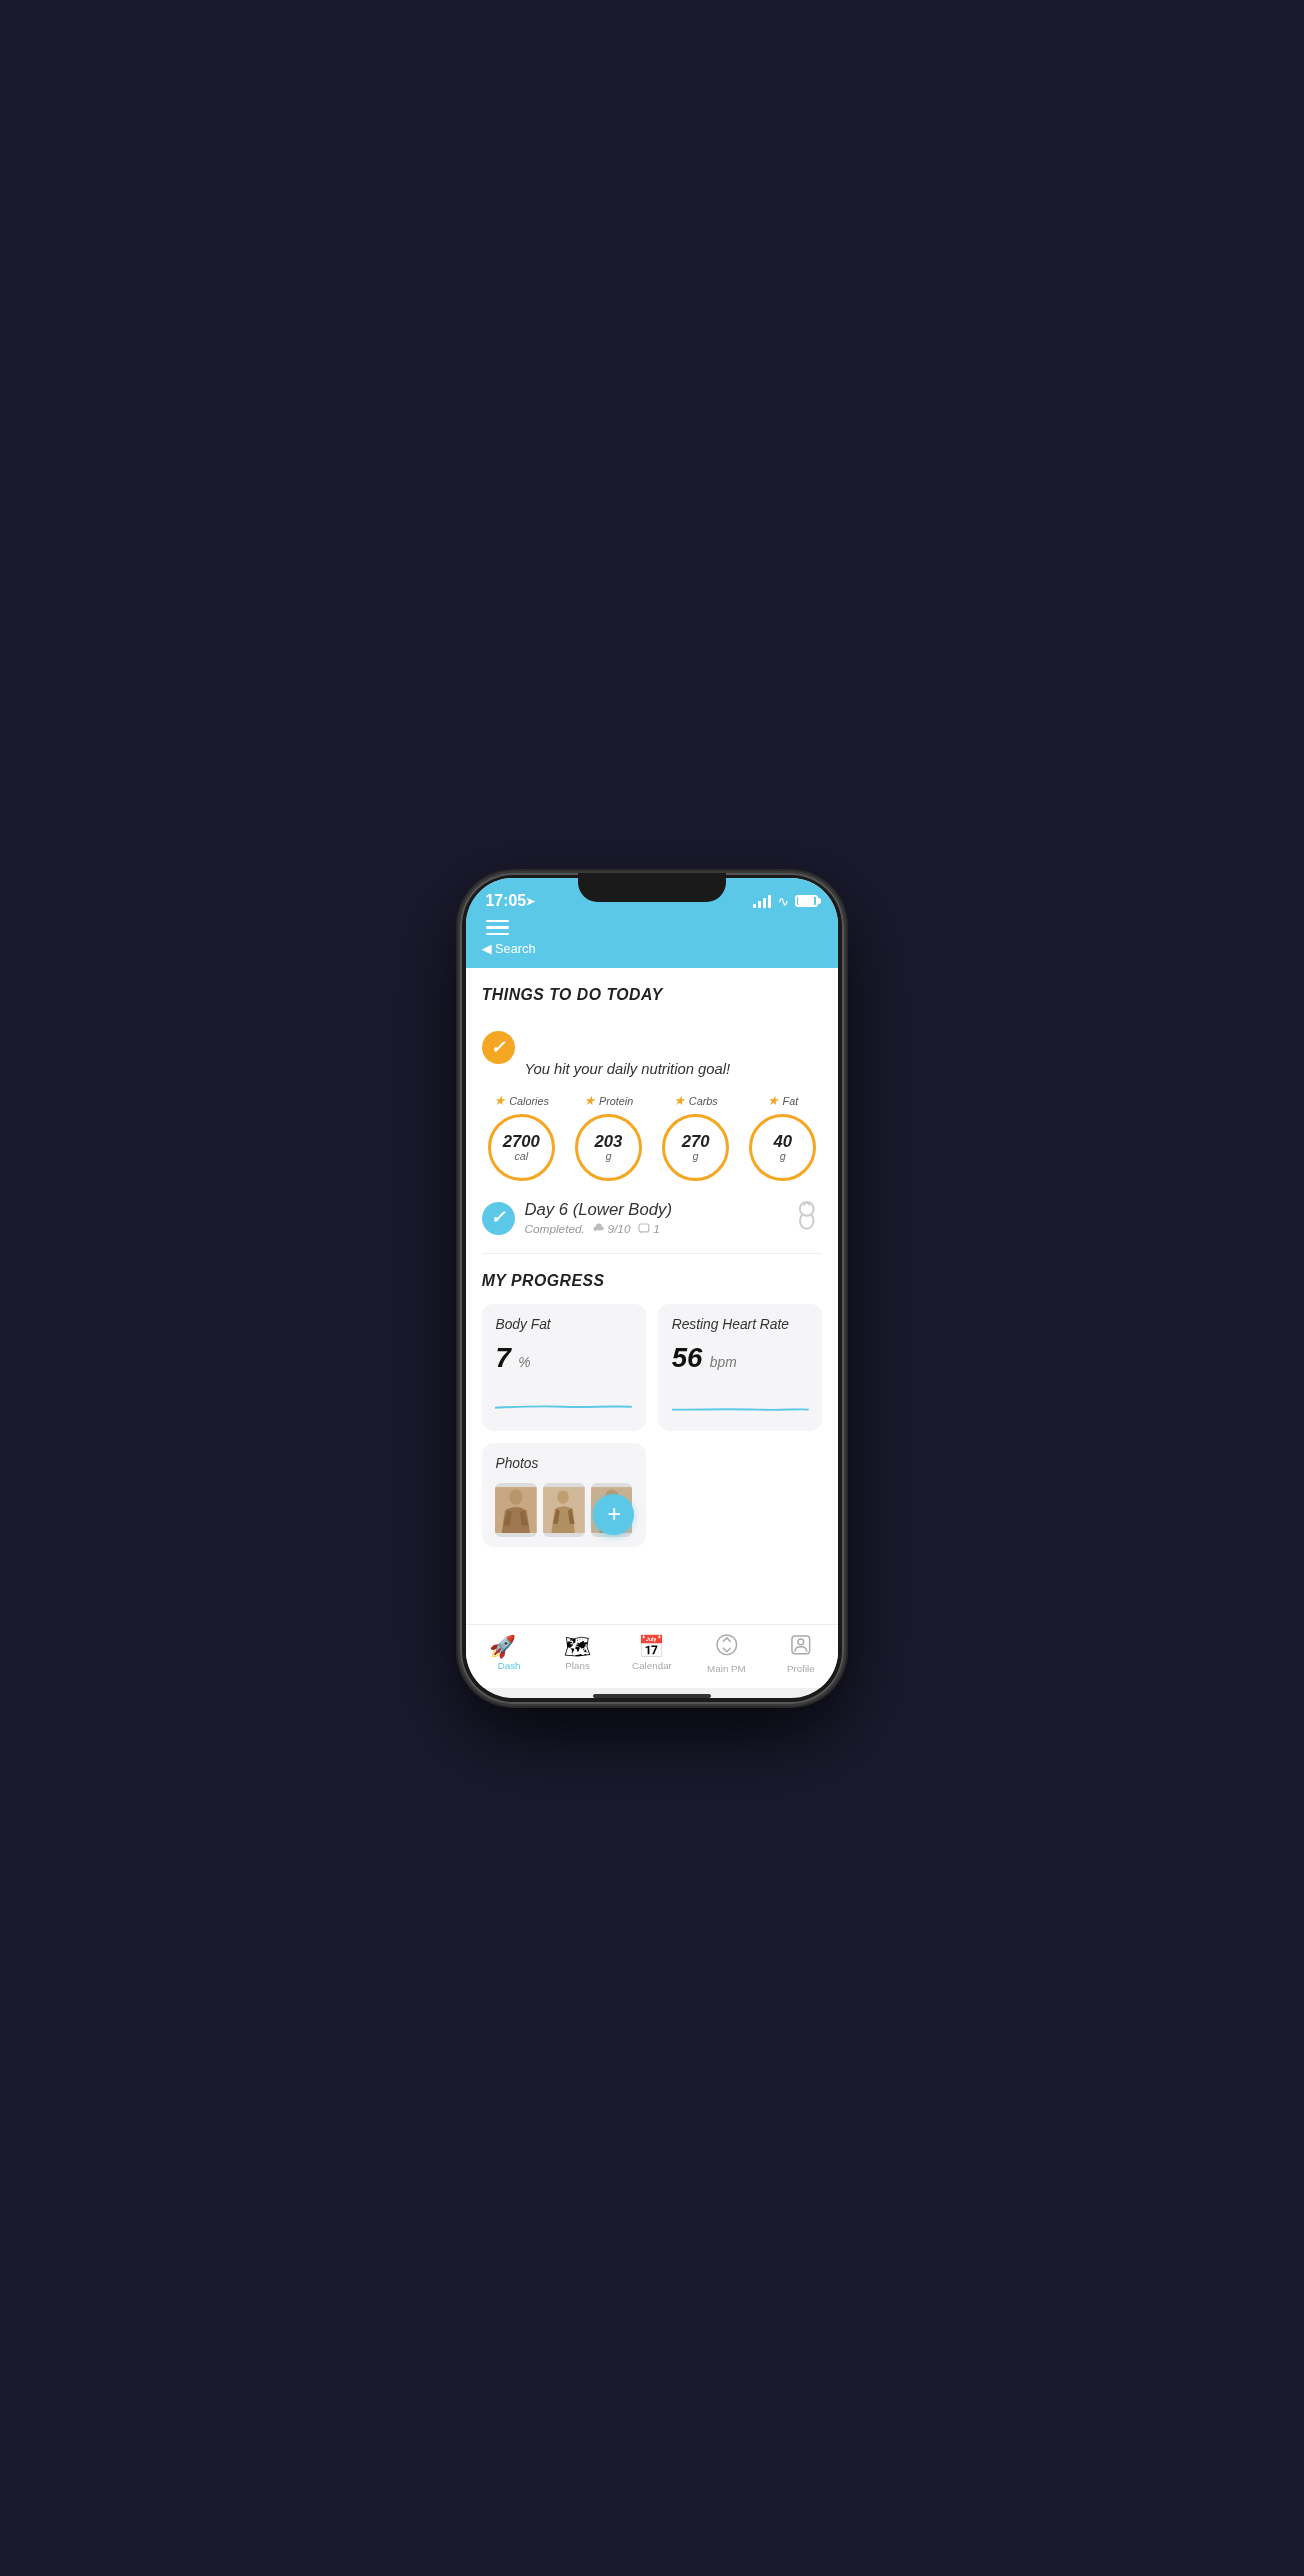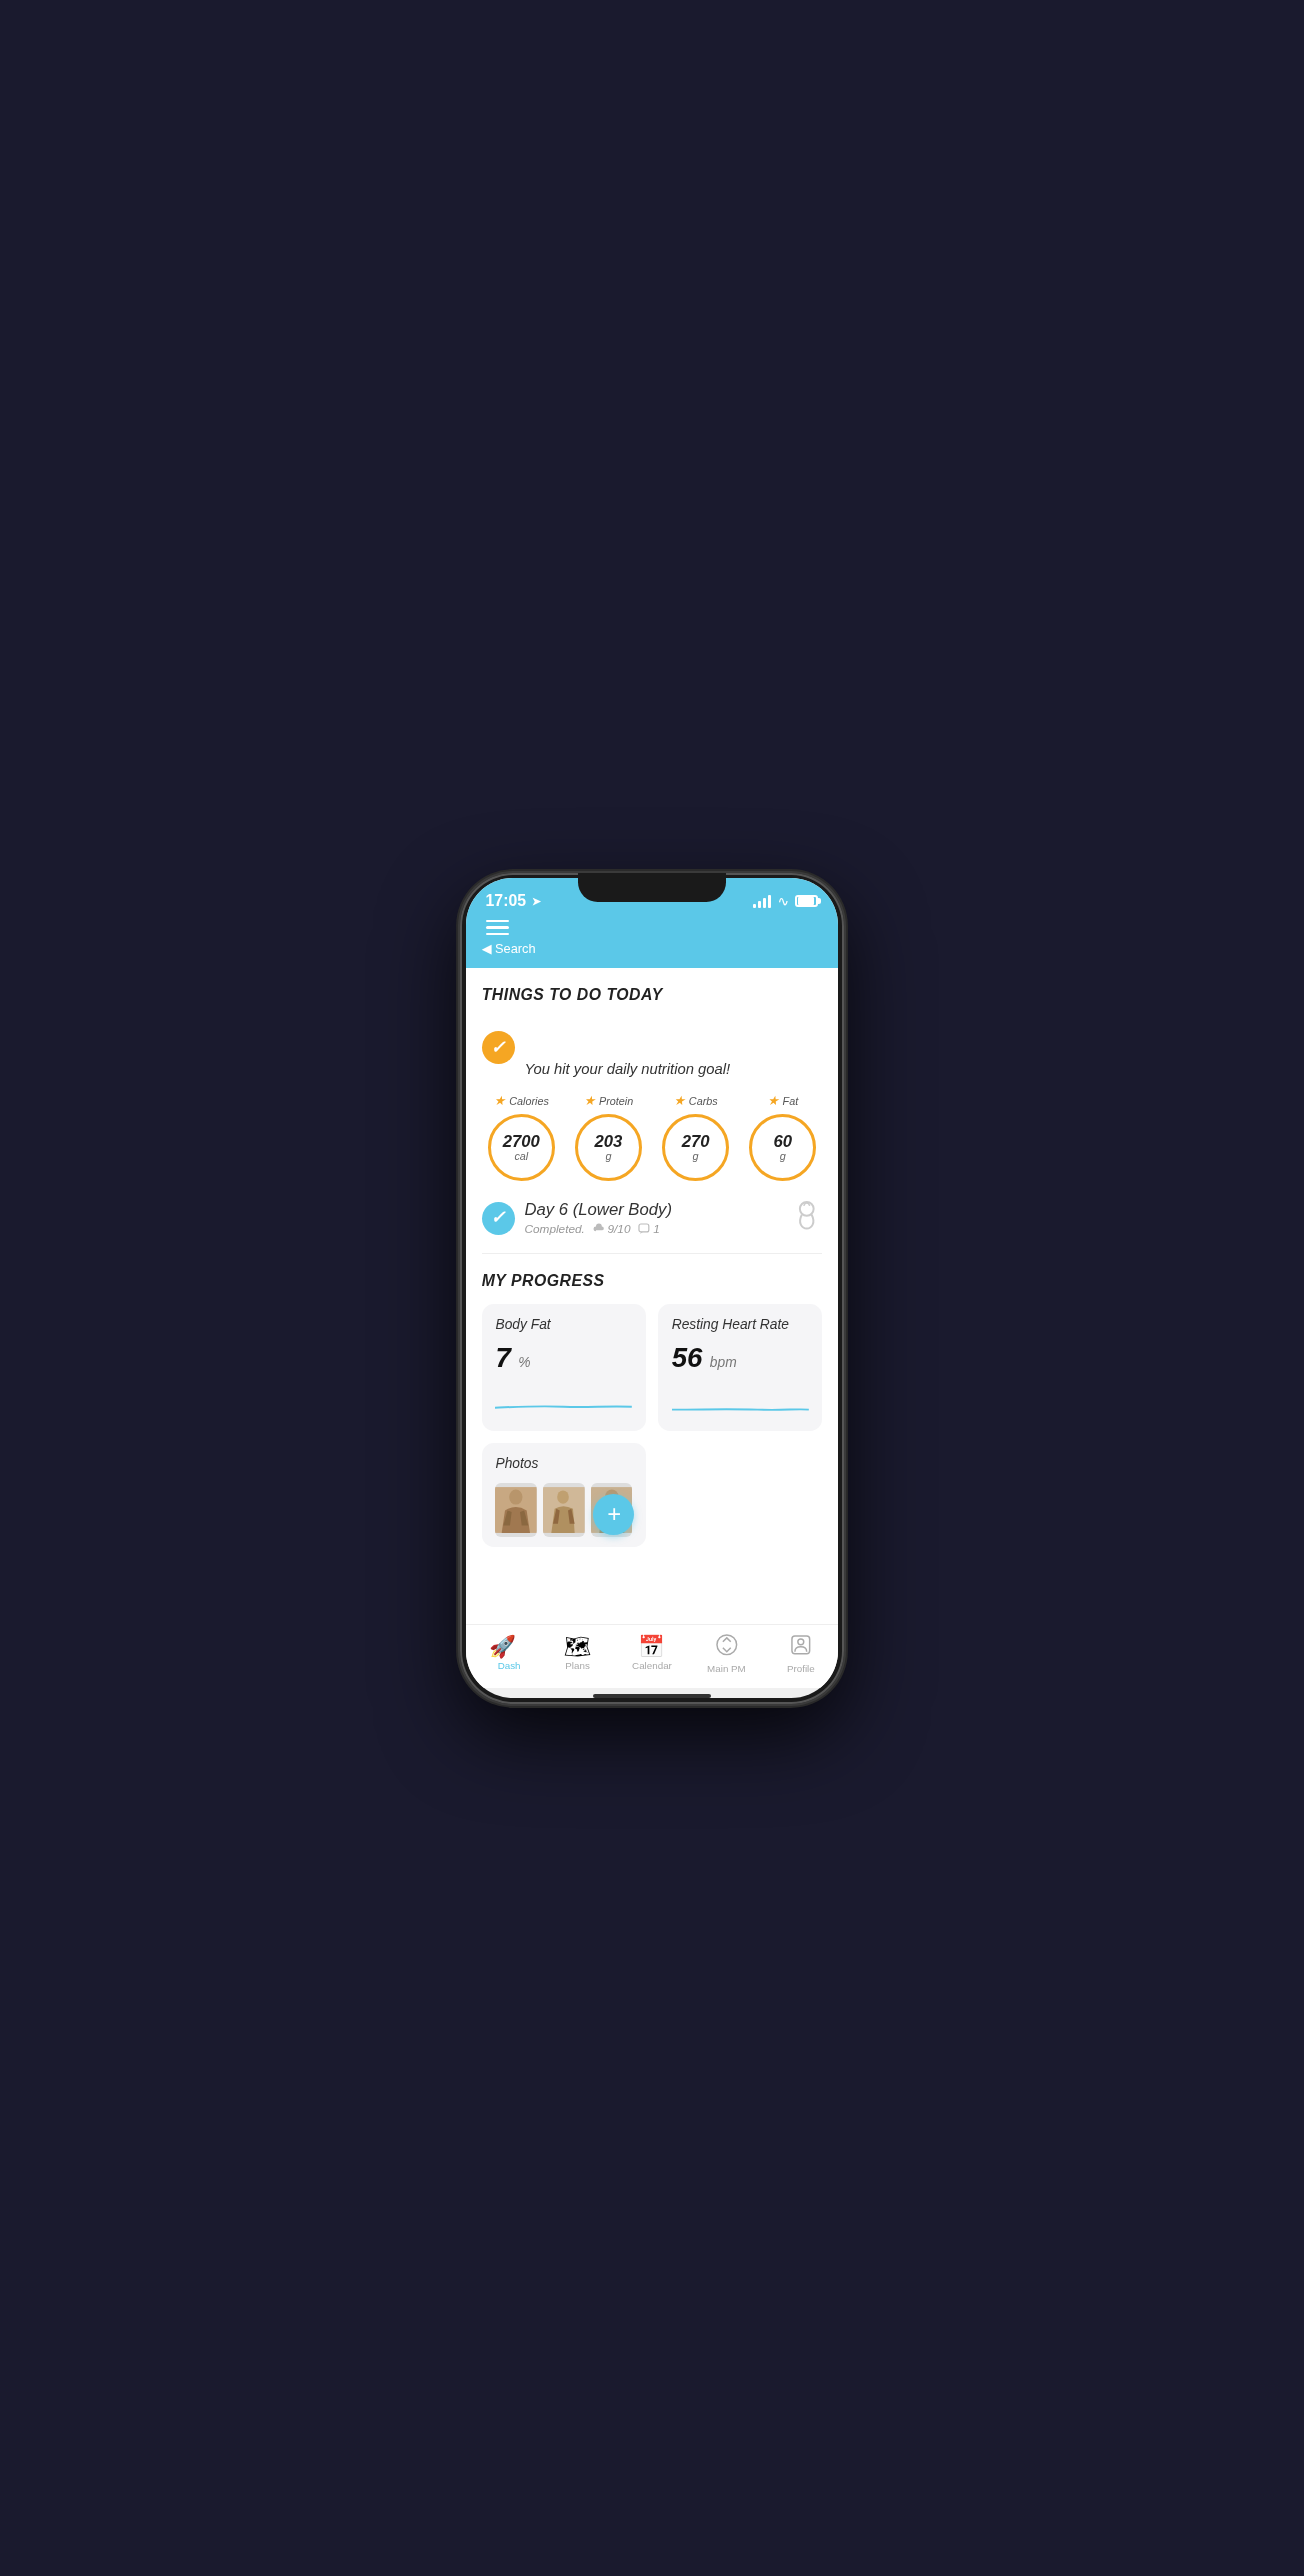--- a/index.html
+++ b/index.html
@@ -67,21 +67,21 @@
       padding: 0 19.7px;
       margin-bottom: 5.9px;
     }
 
     .status-time {
       color: white;
       font-size: 15.8px;
       font-weight: 700;
       display: flex;
       align-items: center;
-      gap: 6px;
+      gap: 0;
     }
 
     .status-icons {
       display: flex;
       align-items: center;
       gap: 5.9px;
     }
 
     .signal-bars {
       display: flex;
@@ -512,21 +512,21 @@
             <span class="nutrition-value">270</span>
             <span class="nutrition-unit">g</span>
           </div>
         </div>
         <div class="nutrition-item">
           <div class="nutrition-label">
             <span class="star-icon">★</span>
             <span>Fat</span>
           </div>
           <div class="nutrition-circle">
-            <span class="nutrition-value">60</span>
+            <span class="nutrition-value">40</span>
             <span class="nutrition-unit">g</span>
           </div>
         </div>
       </div>
 
       <div class="workout-row">
         <div class="check-circle blue">
           <span class="check-mark">✓</span>
         </div>
         <div class="workout-info">

